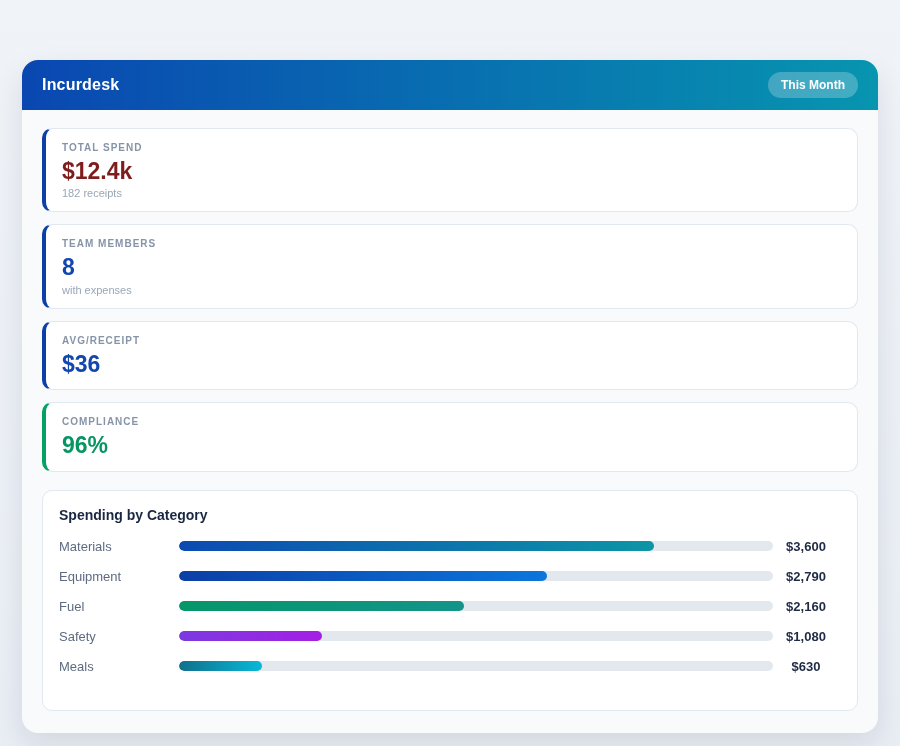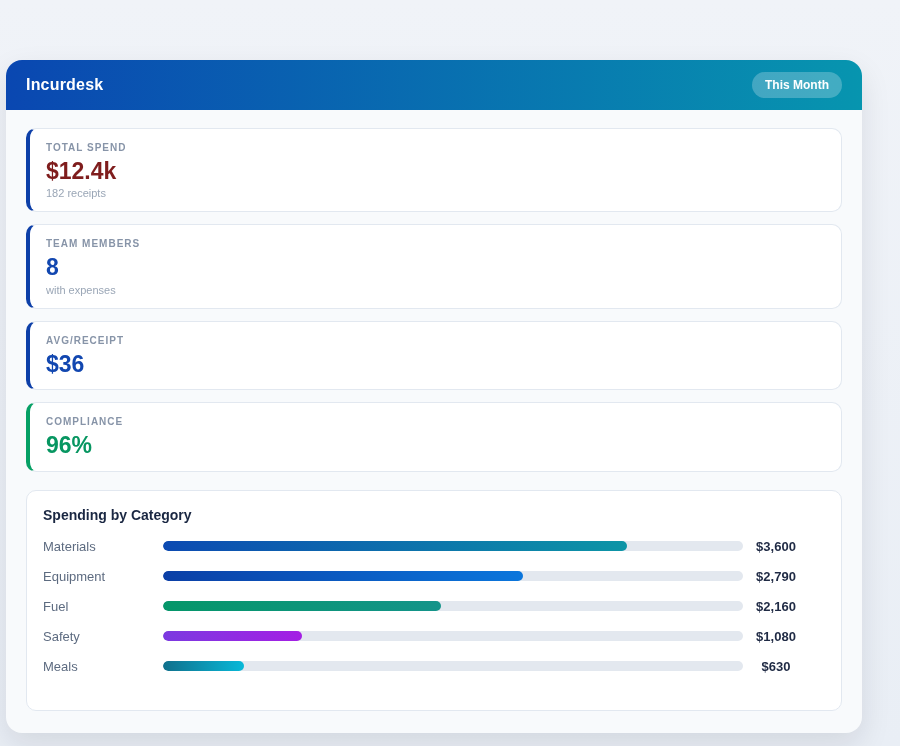--- a/index.html
+++ b/index.html
@@ -3,21 +3,21 @@
 <meta charset="utf-8">
 <style>
   * { margin:0; padding:0; box-sizing:border-box; }
   html,body { width:900px; height:746px; }
   body {
     font-family:"Liberation Sans", sans-serif;
     background:linear-gradient(180deg,#f0f3f8 0%,#e9eef5 100%);
     overflow:hidden;
   }
   .panel {
-    position:absolute; left:6px; top:60px; width:856px;
+    position:absolute; left:22px; top:60px; width:856px;
     background:#f8fafc; border-radius:16px;
     box-shadow:0 12px 30px rgba(15,23,42,.10);
     overflow:hidden;
   }
   .header {
     height:50px; display:flex; align-items:center; justify-content:space-between;
     padding:0 20px;
   }
   .header-title { color:#ffffff; font-size:16px; font-weight:700; letter-spacing:.2px; }
   .badge {
@@ -31,21 +31,21 @@
     border-radius:10px; padding:13px 16px 12px 16px; margin-bottom:12px;
   }
   .stat-label {
     font-size:10px; font-weight:700; letter-spacing:1px; color:#8794a8;
     text-transform:uppercase; margin-bottom:5px;
   }
   .stat-value { font-size:23px; font-weight:700; line-height:1.15; }
   .stat-sub { font-size:11px; color:#9aa6b6; margin-top:3px; }
   .chart-card {
     background:#ffffff; border:1px solid #e2e8f0; border-radius:10px;
-    padding:16px 32px 20px 16px; margin-top:18px;
+    padding:16px 18px 20px 16px; margin-top:18px;
   }
   .chart-title { font-size:14px; font-weight:700; color:#1a2742; margin-bottom:16px; }
   .chart-row { display:flex; align-items:center; margin-bottom:15px; }
   .chart-row:last-child { margin-bottom:16px; }
   .row-label { width:120px; font-size:13px; color:#5d6b80; }
   .bar-track {
     flex:1; height:10px; background:#e3e8ef; border-radius:5px; overflow:hidden;
   }
   .bar-fill { height:100%; border-radius:5px; }
   .row-value { width:66px; text-align:center; font-size:13px; font-weight:700; color:#1f2a44; }

